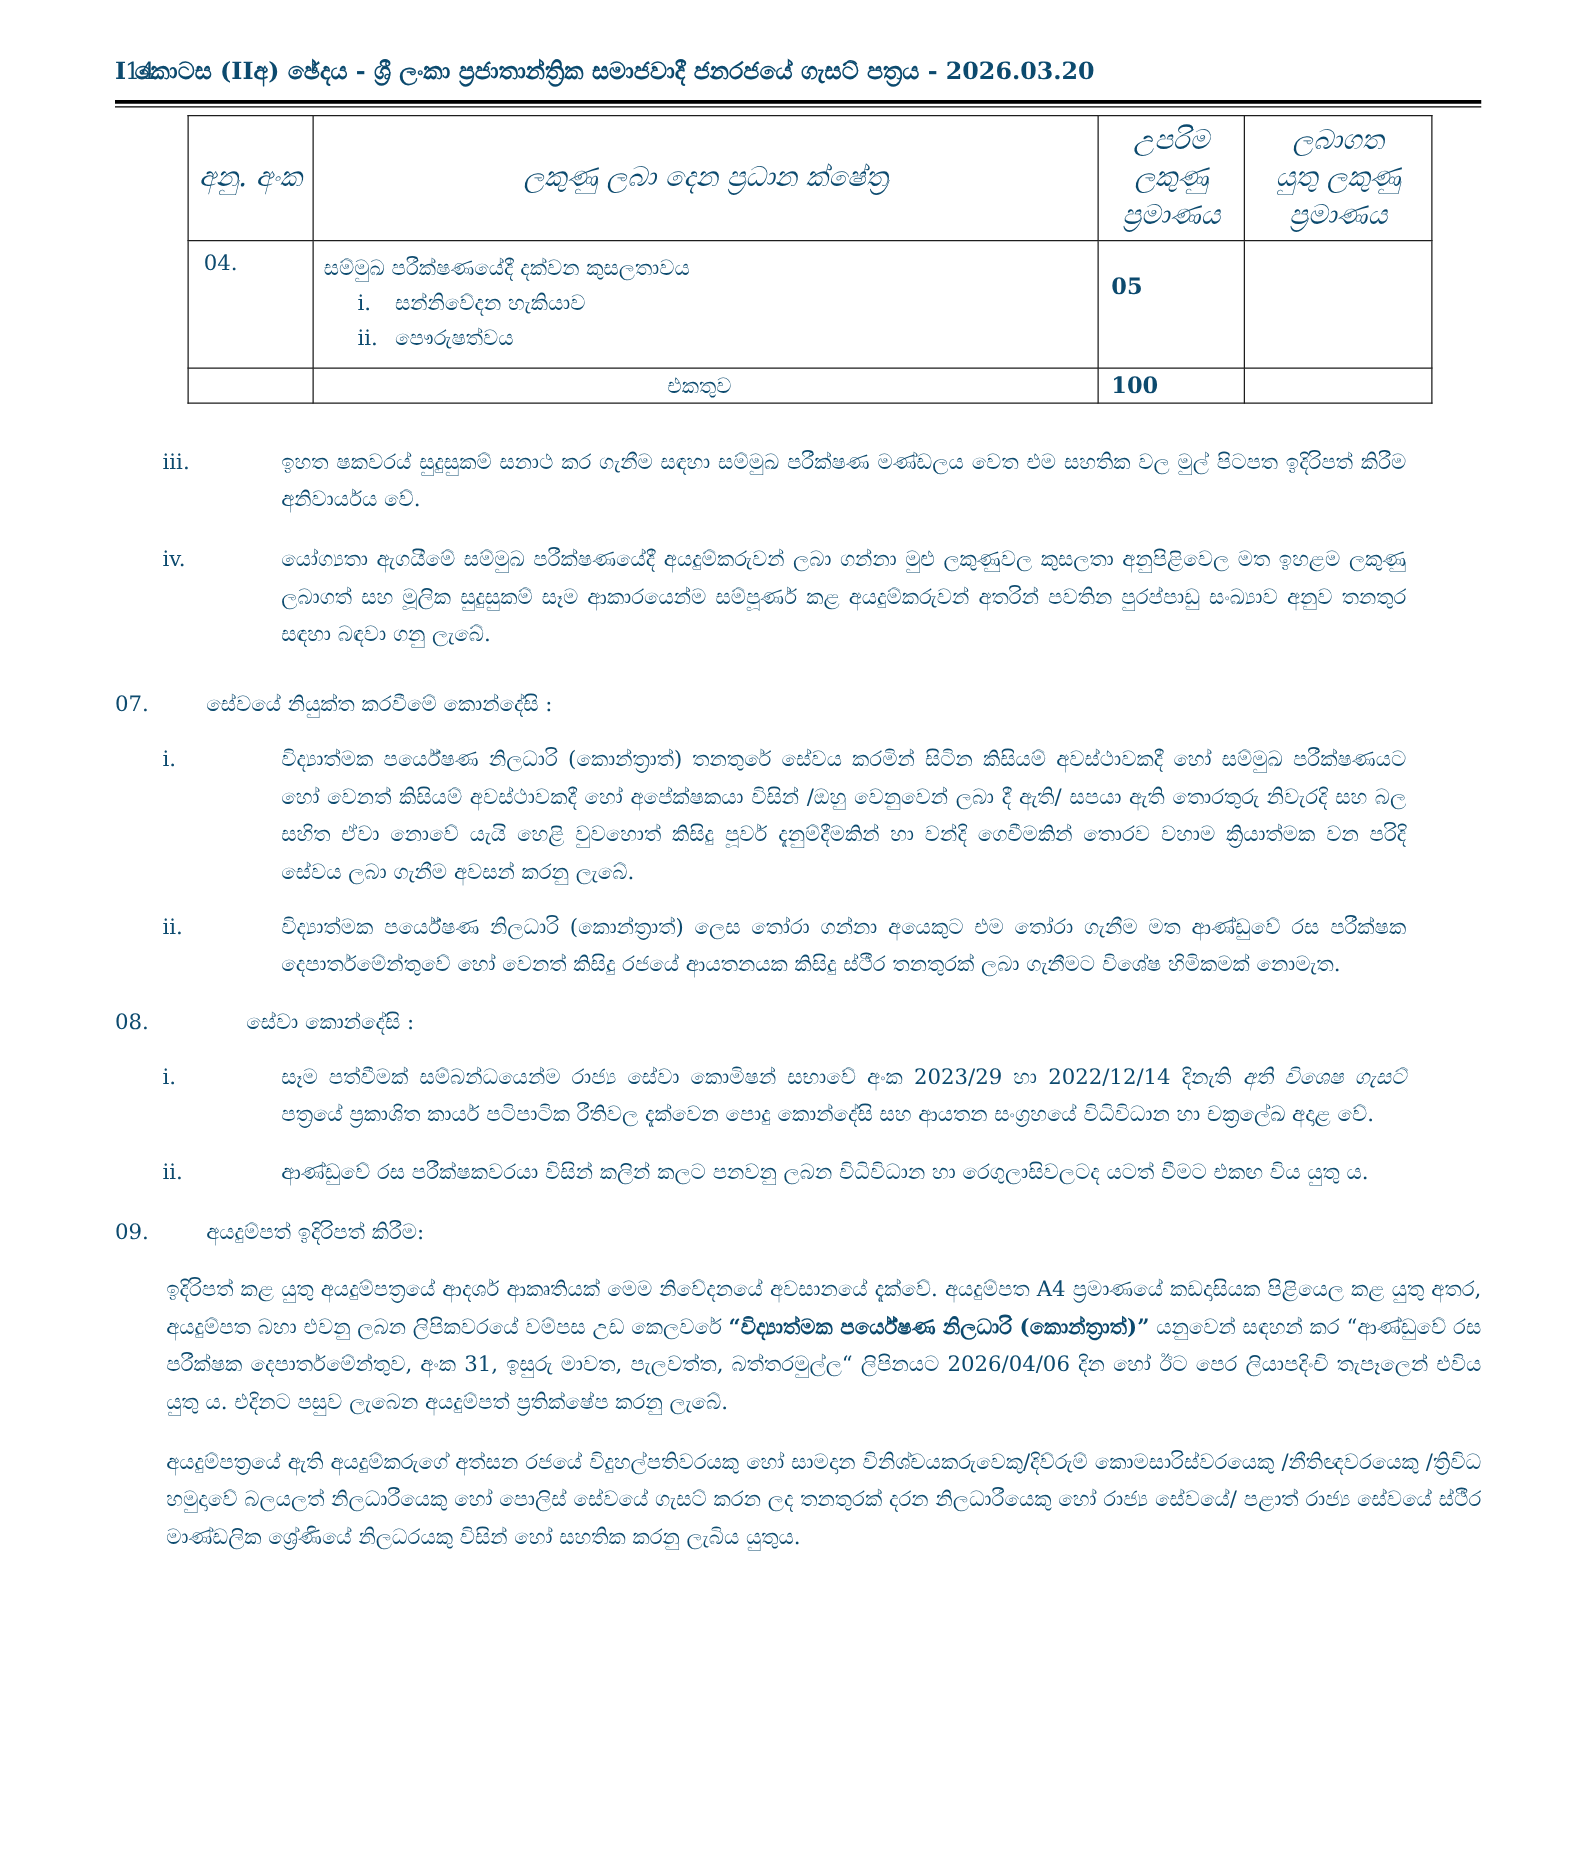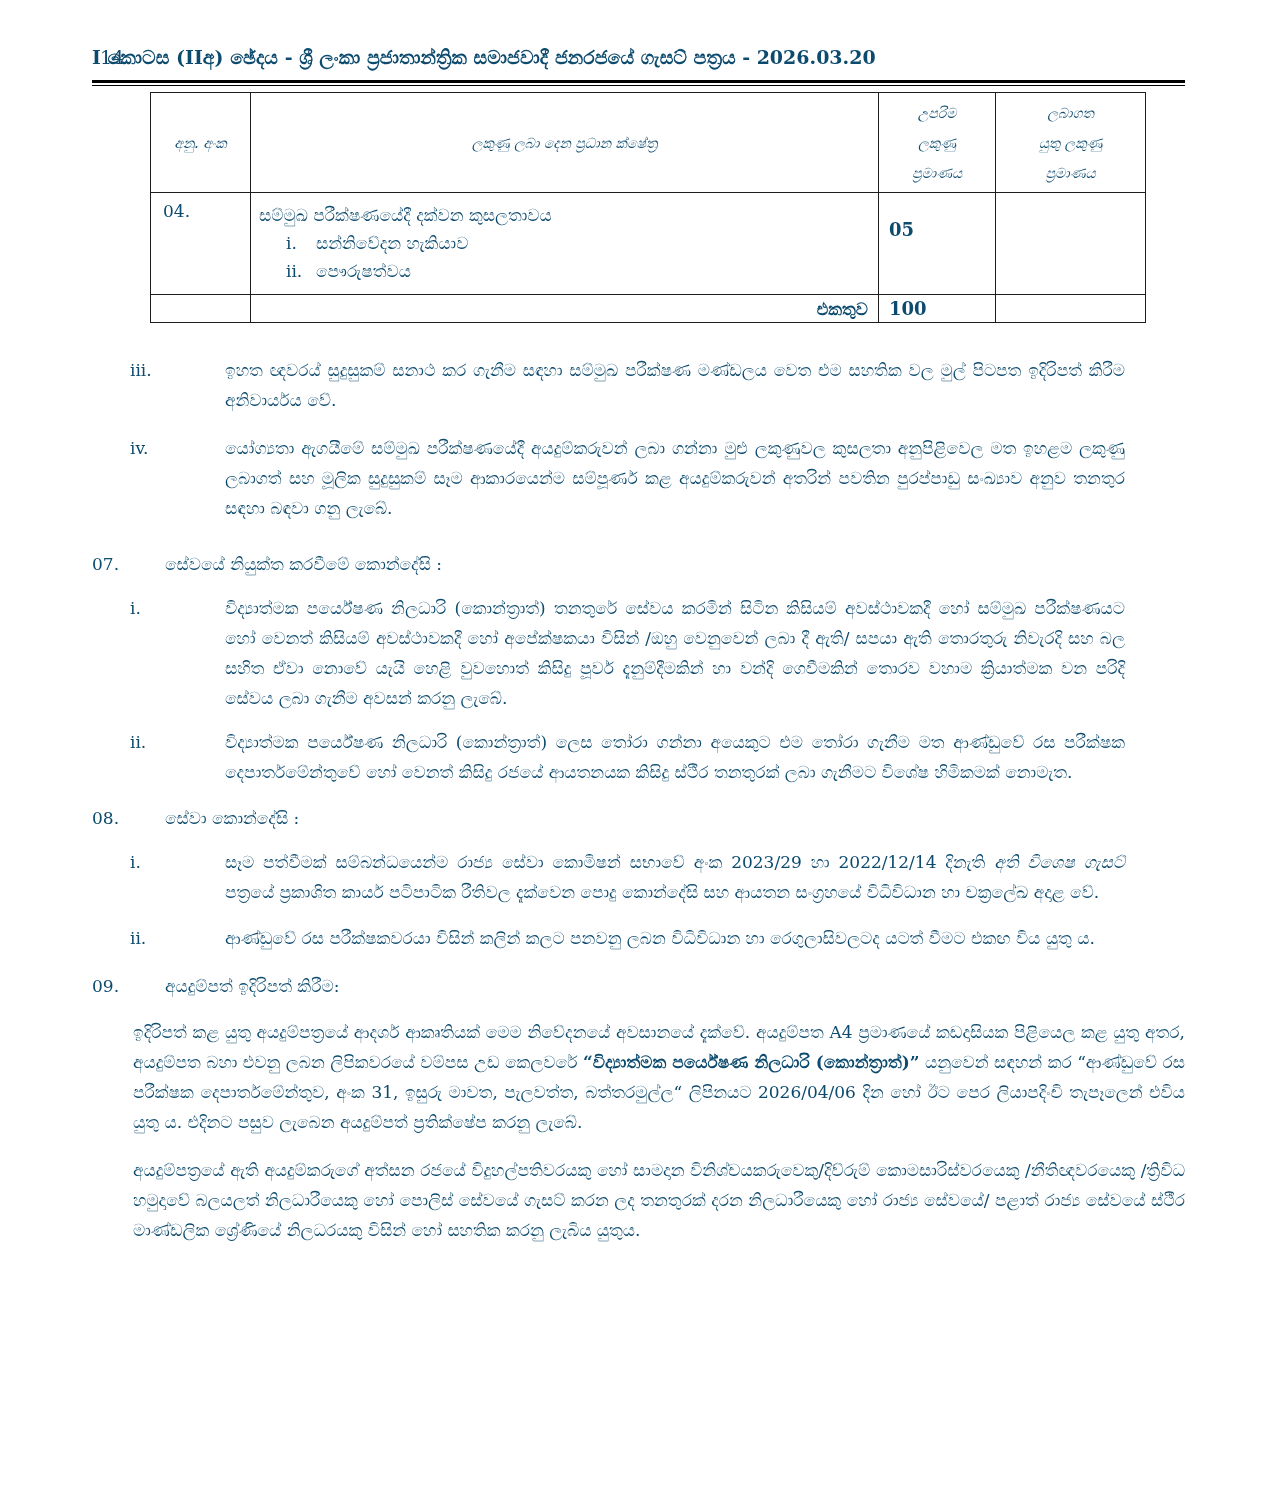--- a/index.html
+++ b/index.html
@@ -18,28 +18,28 @@
   
   .hdr { position:relative; height:28px; line-height:26px; }
   .hdr .pgnum { position:absolute; left:8px; top:0; font-size:19px; }
   .hdr .title { display:block; text-align:left; font-weight:bold; font-size:19px; }
   .rule { margin-top:8px; height:2px; border-top:3px solid #000; border-bottom:1px solid #000; }
 
   
   table.marks { border-collapse:collapse; table-layout:fixed; width:995px; margin:6px 0 0 58px; }
   table.marks td { border:1.7px solid #1d1d1d; box-sizing:border-box; }
   td.th { text-align:center; vertical-align:middle; font-style:italic; white-space:pre-line;
-          line-height:30px; height:100px; font-size:14px; }
+          line-height:30px; height:100px; font-size:22px; }
   td.rowno { vertical-align:top; padding:8px 0 0 12px; height:102px; }
   td.areas { vertical-align:top; padding:8px 8px 0 8px; }
   .cell-title { line-height:28px; }
   .subitem { display:flex; line-height:28px; margin-left:27px; }
   .subnum { flex:0 0 30px; }
   td.marksv { vertical-align:top; padding:26px 13px 0 10px; font-weight:bold; font-size:18px;margin-top:26px; }
-  td.total-label { text-align:right; padding:2px 10px 2px 0; font-weight:bold; height:28px; }
+  td.total-label { text-align:center; padding:2px 10px 2px 0; font-weight:normal; height:28px; }
   td.total-value { font-weight:bold; font-size:18px; padding:2px 0 2px 10px; }
 
   
   .item { display:flex; padding-left:38px; padding-right:60px; }
   .item .num { flex:0 0 95px; line-height:30px; }
   .item .txt { flex:1; text-align:justify; line-height:30px; }
 
   
   .sec { display:flex; height:30px; line-height:30px; }
   .sec .snum { flex:0 0 73px; }
@@ -48,21 +48,21 @@
   .para { margin-left:41px; width:1052px; text-align:justify; line-height:30px; }
 
   .bold { font-weight:bold; }
   .it { font-style:italic; }
 
   .mt-table-gap { margin-top:32px; }
   .mt-iv { margin-top:18px; }
   .mt-sec07 { margin-top:26px; }
   .mt-item1 { margin-top:14px; }
   .mt-item2 { margin-top:14px; }
-  .mt-sec08 { margin-top:16px; }
+  .mt-sec08 { margin-top:16px;gap:32px; }
   .mt-08i { margin-top:14px; }
   .mt-08ii { margin-top:16px; }
   .mt-sec09 { margin-top:18px; }
   .mt-09p { margin-top:16px; }
   .mt-sec10 { margin-top:16px; }
   .mt-10p { margin-top:18px; }
 </style>
 </head>
 <body>
 
@@ -112,21 +112,21 @@
       <td></td>
       <td class="total-label">එකතුව</td>
       <td class="total-value">100</td>
       <td></td>
     </tr>
   </tbody>
     </table>
 
   <div class="item mt-table-gap">
     <span class="num">iii.</span>
-    <div class="txt">ඉහත ඥවරය් සුදුසුකම් සනාථ කර ගැනීම සඳහා සම්මුඛ පරීක්ෂණ මණ්ඩලය වෙත එම සහතික වල මුල් පිටපත ඉදිරිපත් කිරීම අනිවාර්යය වේ.</div>
+    <div class="txt">ඉහත ෂකවරය් සුදුසුකම් සනාථ කර ගැනීම සඳහා සම්මුඛ පරීක්ෂණ මණ්ඩලය වෙත එම සහතික වල මුල් පිටපත ඉදිරිපත් කිරීම අනිවාර්යය වේ.</div>
   </div>
 
   <div class="item mt-iv">
     <span class="num">iv.</span>
     <div class="txt">යෝග්‍යතා  ඇගයීමේ සම්මුඛ පරීක්ෂණයේදී අයදුම්කරුවන් ලබා ගන්නා මුළු ලකුණුවල කුසලතා අනුපිළිවෙල මත ඉහළම ලකුණු ලබාගත් සහ මූලික සුදුසුකම් සෑම ආකාරයෙන්ම සම්පූර්ණ කළ අයදුම්කරුවන් අතරින් පවතින පුරප්පාඩු සංඛ්‍යාව අනුව තනතුර සඳහා බඳවා ගනු ලැබේ.</div>
   </div>
 
   <div class="sec mt-sec07">
     <span class="snum">07.</span>
     <span>සේවයේ නියුක්ත කරවීමේ කොන්දේසි :</span>

